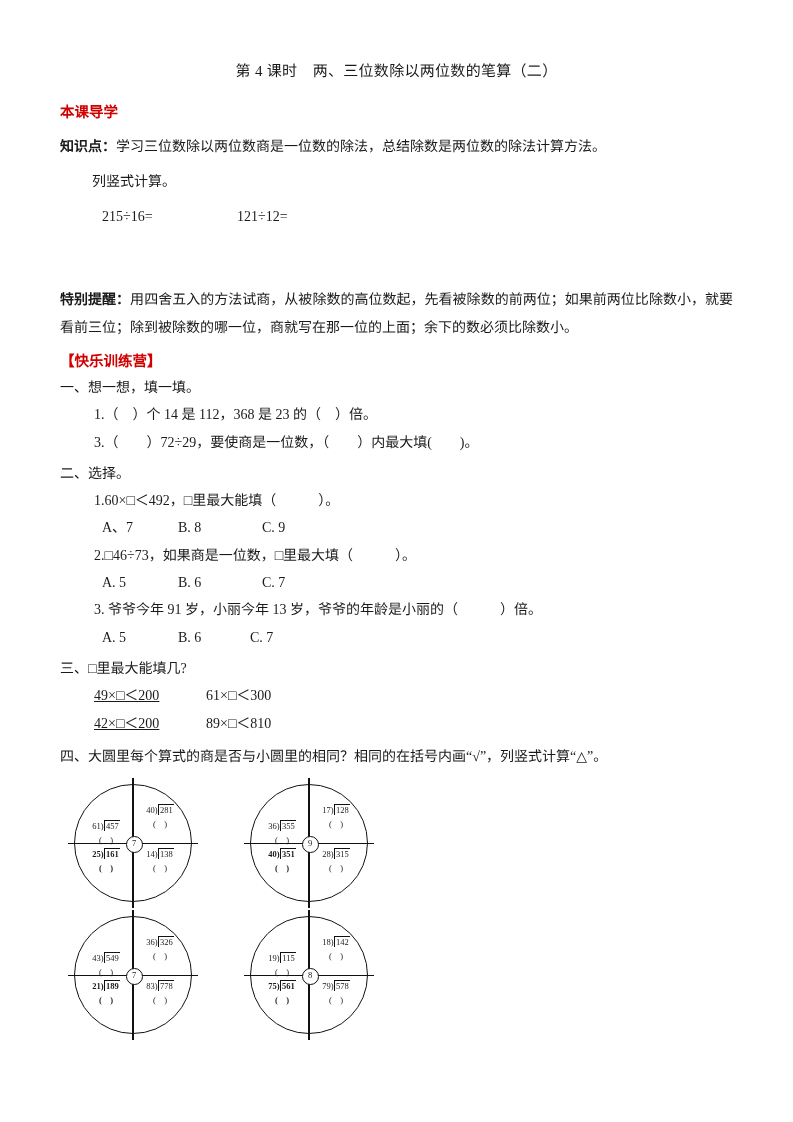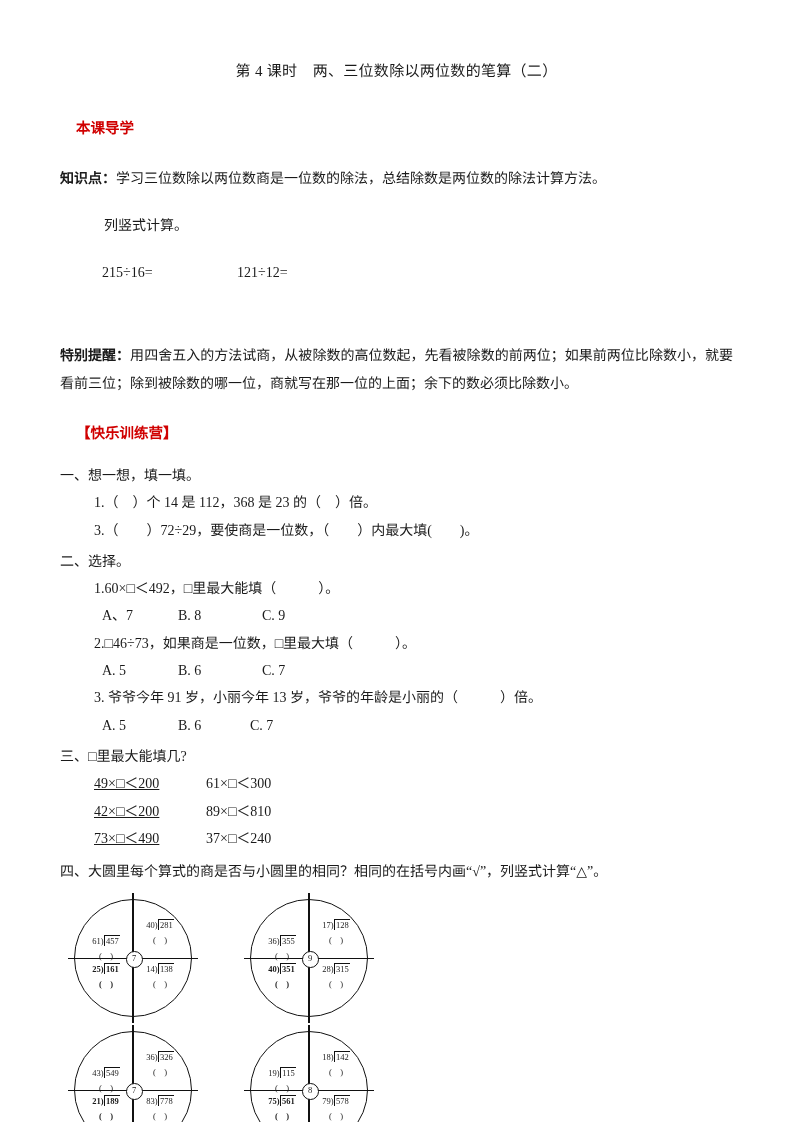--- a/index.html
+++ b/index.html
@@ -31,42 +31,42 @@
     font-size: 15px;
     line-height: 1.5;
     margin: 0;
     padding-top: 60px;
     letter-spacing: 0.3px;
   }
   .red-head {
     color: #d00000;
     font-weight: bold;
     font-size: 14.5px;
-    margin: 16px;
+    margin: 0;
     padding-top: 17px;
     font-family: "Liberation Sans", "DejaVu Sans", sans-serif;
   }
   .para {
     font-size: 14px;
     line-height: 1.95;
     margin: 0;
     padding-top: 12px;
     text-align: justify;
   }
   .para .lbl {
     font-weight: bold;
   }
   .indent1 {
     padding-left: 28px;
   }
   .tight { padding-top: 4px; }
   .line {
     font-size: 14px;
     line-height: 1.95;
-    margin: 16px;
+    margin: 4px;
   }
   .sec-head {
     font-size: 14px;
     line-height: 1.95;
     margin: 0;
     padding-top: 10px;
   }
   .q {
     font-size: 14px;
     line-height: 1.95;
@@ -221,21 +221,20 @@
 
   <p class="q">2.□46÷73，如果商是一位数，□里最大填（　　　）。</p>
   <p class="opts"><span class="opt-a">A. 5</span><span class="opt-b">B. 6</span><span>C. 7</span></p>
 
   <p class="q">3. 爷爷今年 91 岁，小丽今年 13 岁，爷爷的年龄是小丽的（　　　）倍。</p>
   <p class="opts"><span class="opt-a">A. 5</span><span class="opt-b" style="min-width:72px">B. 6</span><span>C. 7</span></p>
 
   <p class="sec-head" style="padding-top:4px">三、□里最大能填几?</p>
   <p class="formula-row"><span class="f1">49×□＜200</span><span>61×□＜300</span></p>
   <p class="formula-row"><span class="f1">42×□＜200</span><span>89×□＜810</span></p>
-  <p class="formula-row"><span class="f1">73×□＜490</span><span>37×□＜240</span></p>
 
   <p class="sec-head" style="padding-top:6px">四、大圆里每个算式的商是否与小圆里的相同？相同的在括号内画“√”，列竖式计算“△”。</p>
 
   <div class="circles">
 
     <div class="circle-row">
 
       <div class="circle-fig">
         <div class="ring"></div>
         <div class="vline"></div>

